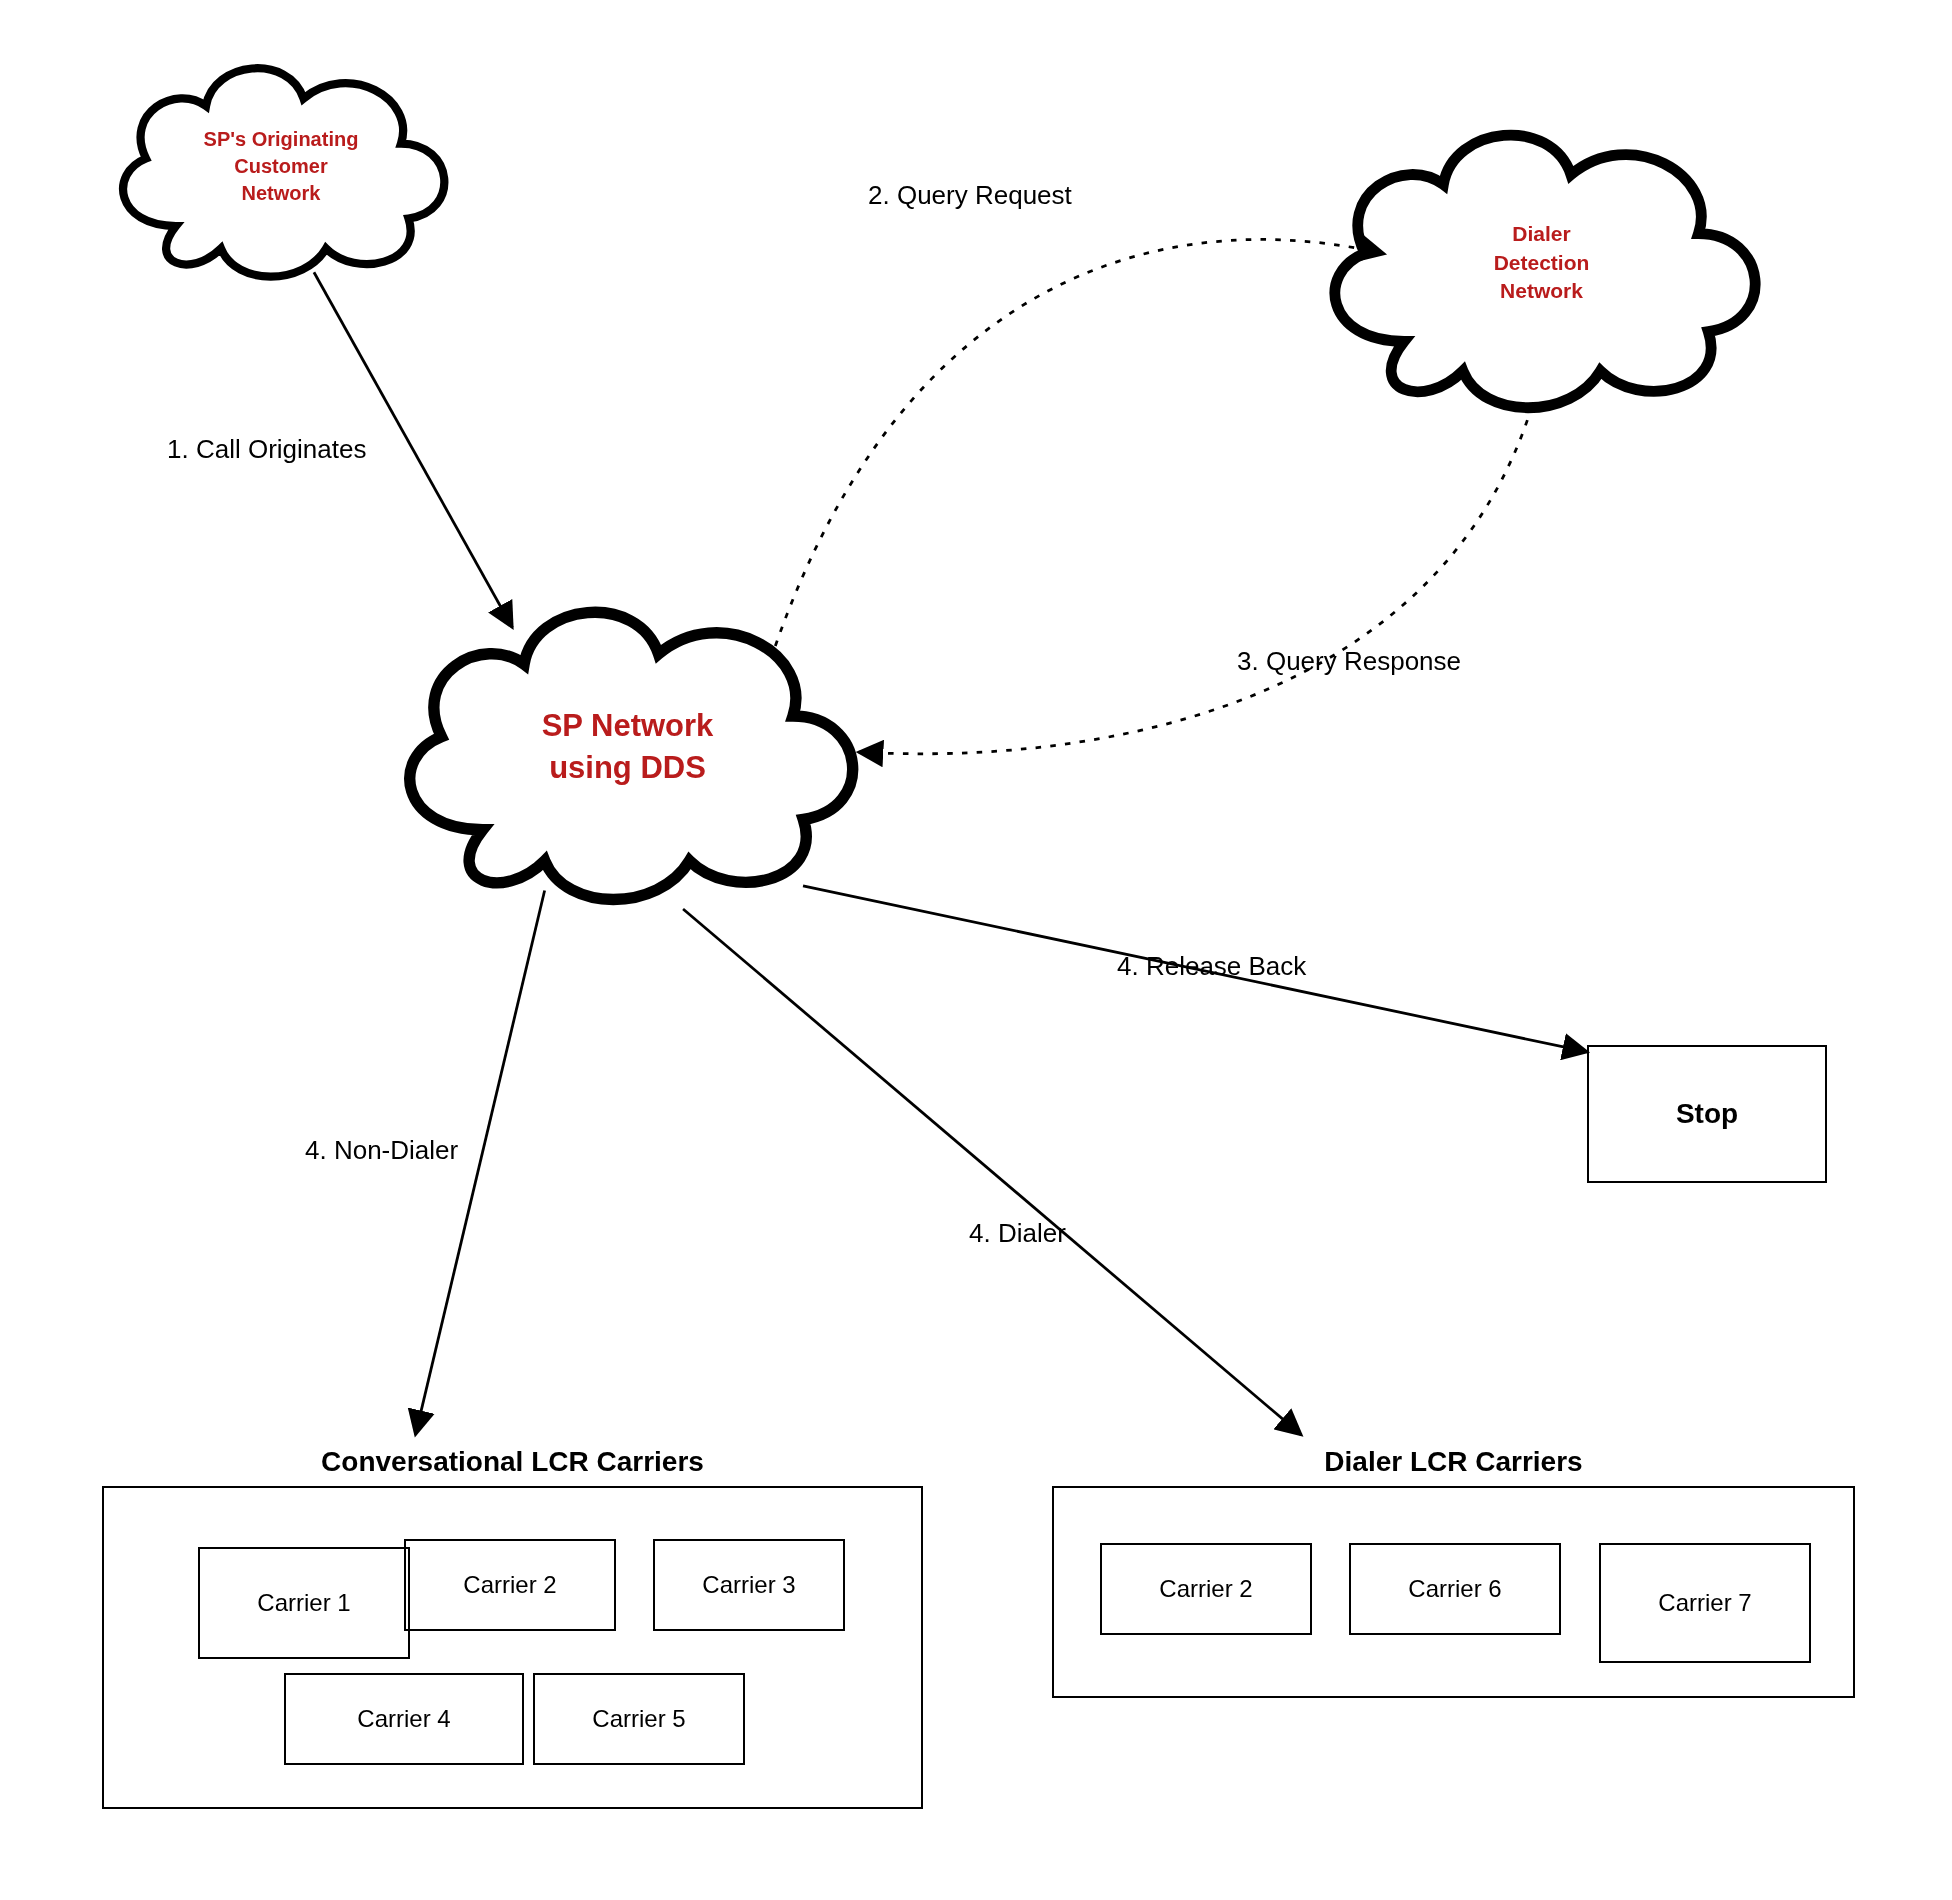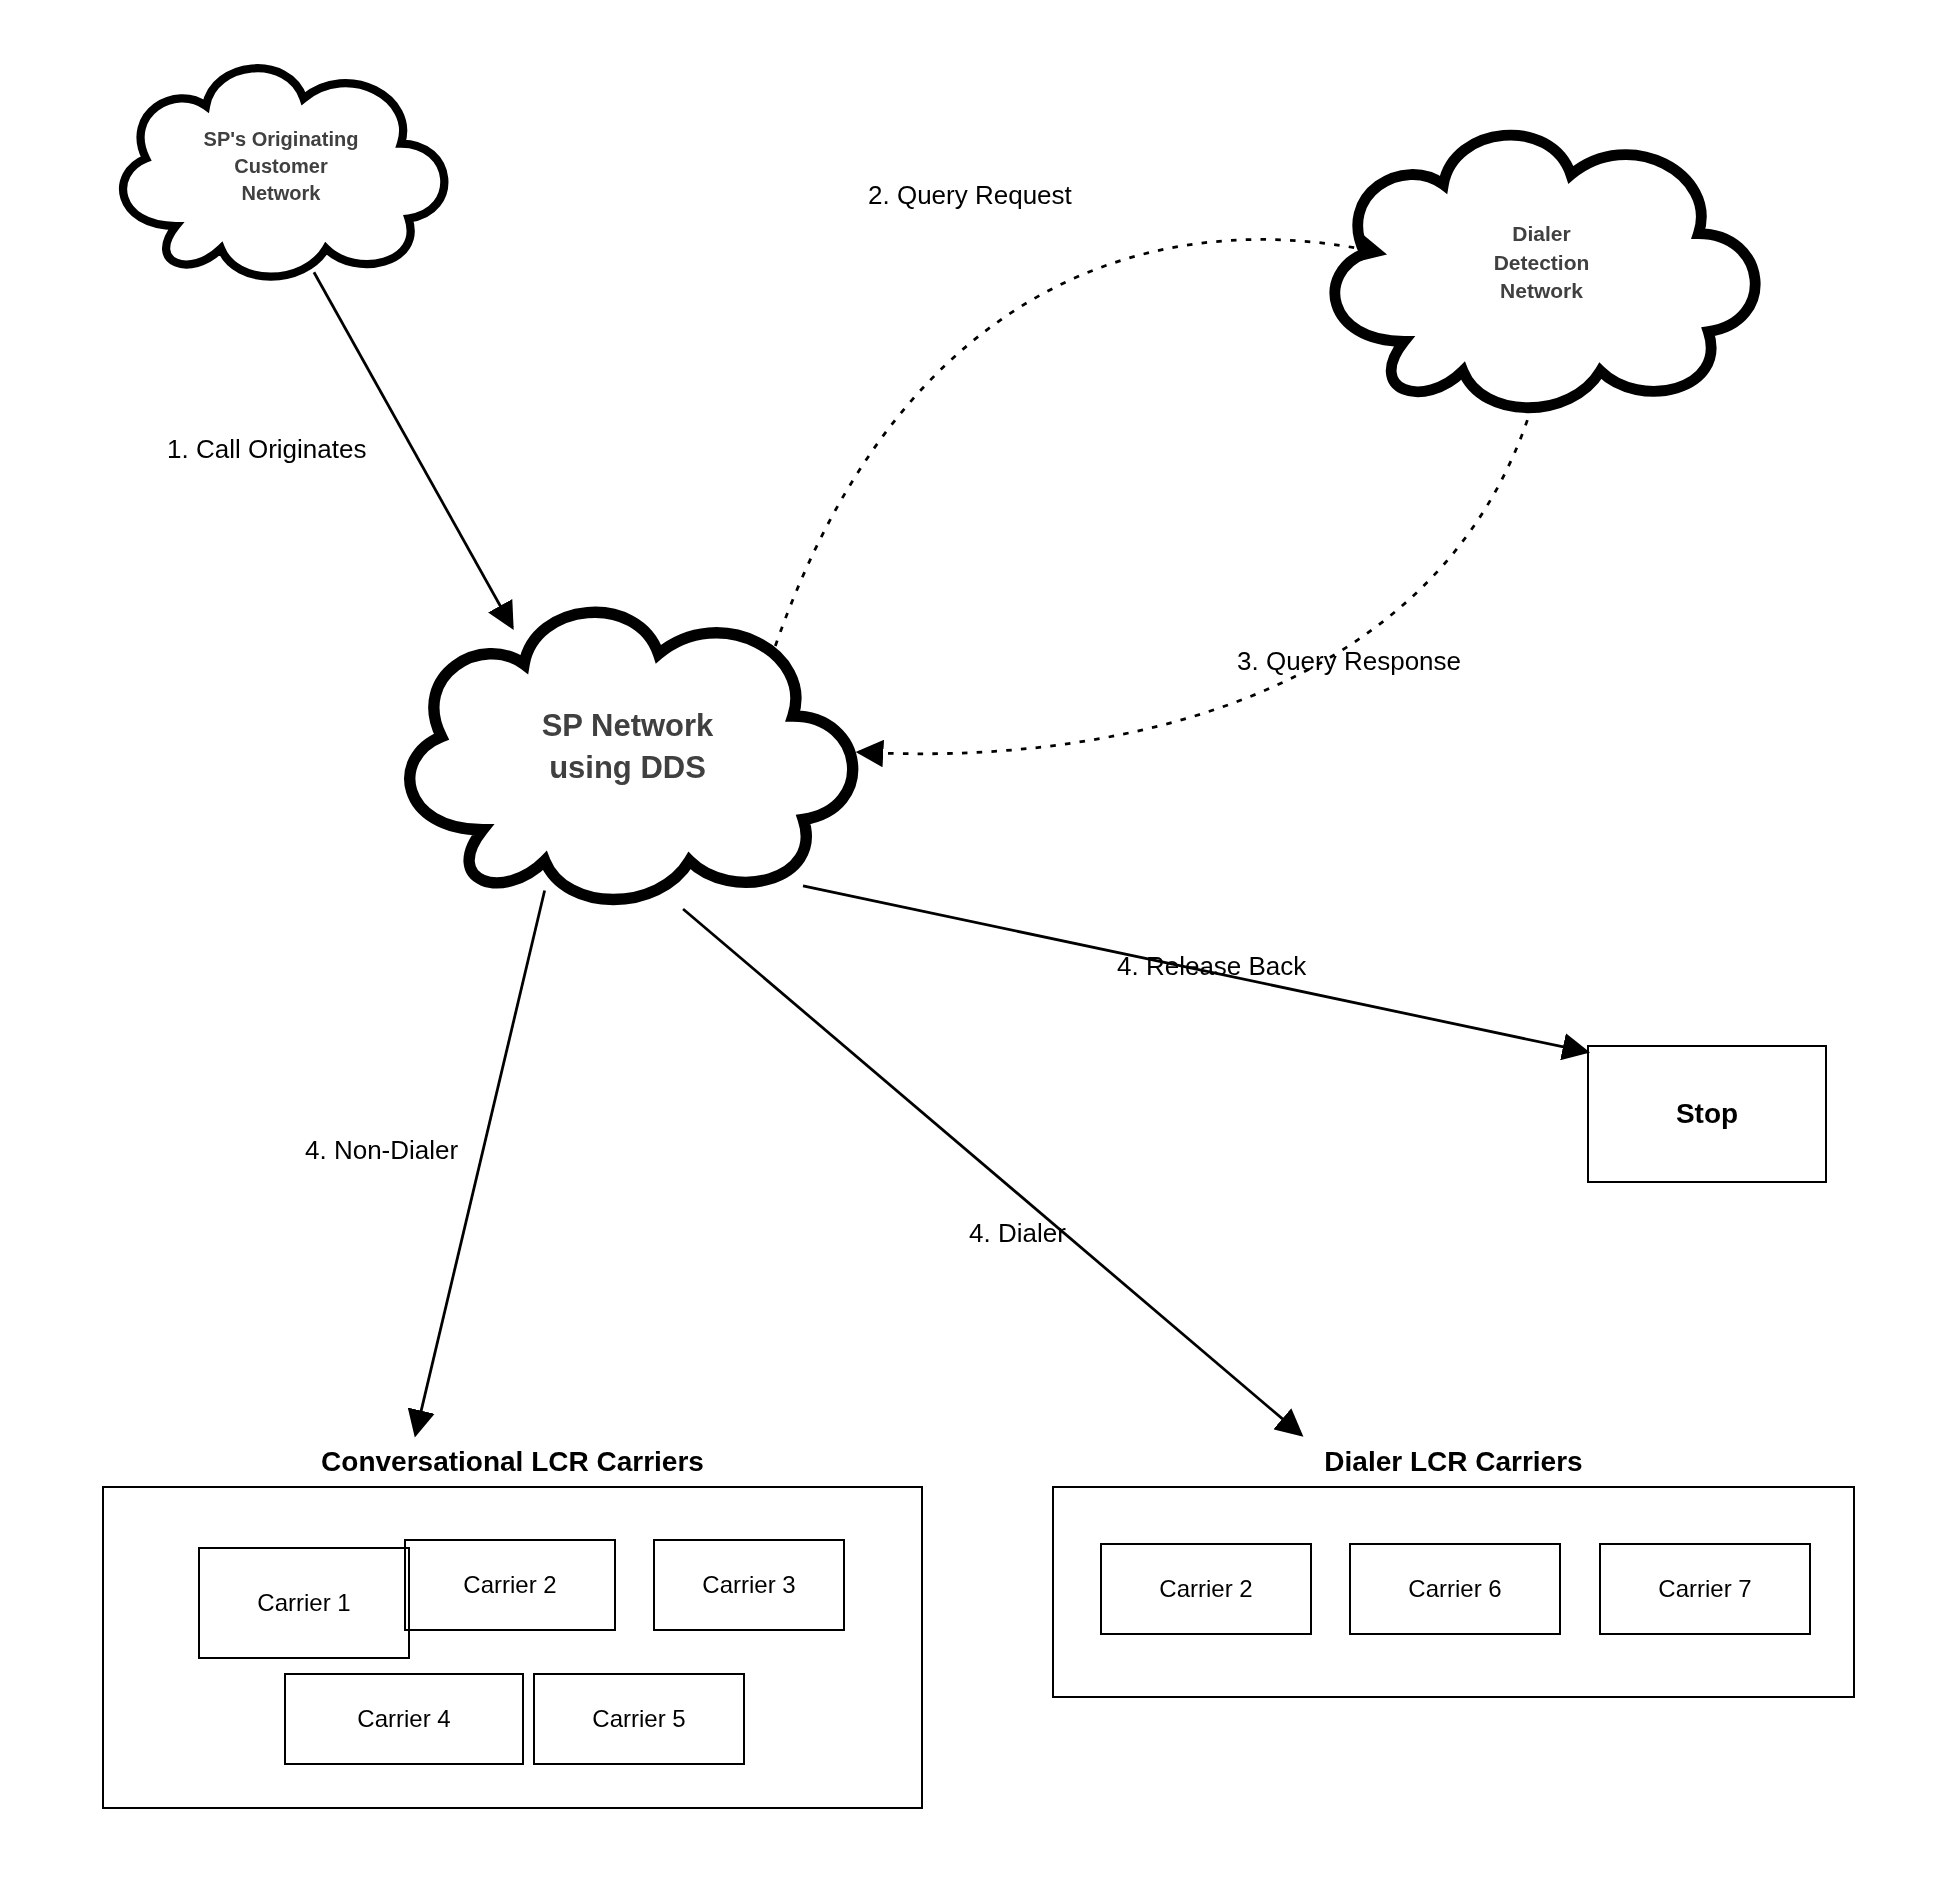--- a/index.html
+++ b/index.html
@@ -11,21 +11,21 @@
   .canvas {
     position: relative;
     width: 1953px;
     height: 1900px;
     background: #ffffff;
   }
   .cloud {
     position: absolute;
     text-align: center;
     font-weight: bold;
-    color: #404040;
+    color: #b91c1c;
   }
   .cloud svg {
     position: absolute;
     top: 0; left: 0;
     width: 100%; height: 100%;
   }
   .cloud .txt {
     position: relative;
     z-index: 2;
     display: flex;
@@ -164,17 +164,17 @@
     <div class="carrier" style="left:300px; top:51px;  width:212px; height:92px;">Carrier 2</div>
     <div class="carrier" style="left:549px; top:51px;  width:192px; height:92px;">Carrier 3</div>
     <div class="carrier" style="left:180px; top:185px; width:240px; height:92px;">Carrier 4</div>
     <div class="carrier" style="left:429px; top:185px; width:212px; height:92px;">Carrier 5</div>
   </div>
 
   <div class="box" style="left:1052px; top:1486px; width:803px; height:212px;">
     <div class="title">Dialer LCR Carriers</div>
     <div class="carrier" style="left:46px;  top:55px; width:212px; height:92px;">Carrier 2</div>
     <div class="carrier" style="left:295px; top:55px; width:212px; height:92px;">Carrier 6</div>
-    <div class="carrier" style="left:545px; top:55px; width:212px; height:92px;">Carrier 7</div>
+    <div class="carrier" style="left:545px; top:55px; width:212px; height:120px;">Carrier 7</div>
   </div>
 
 </div>
 
 
 </body></html>

